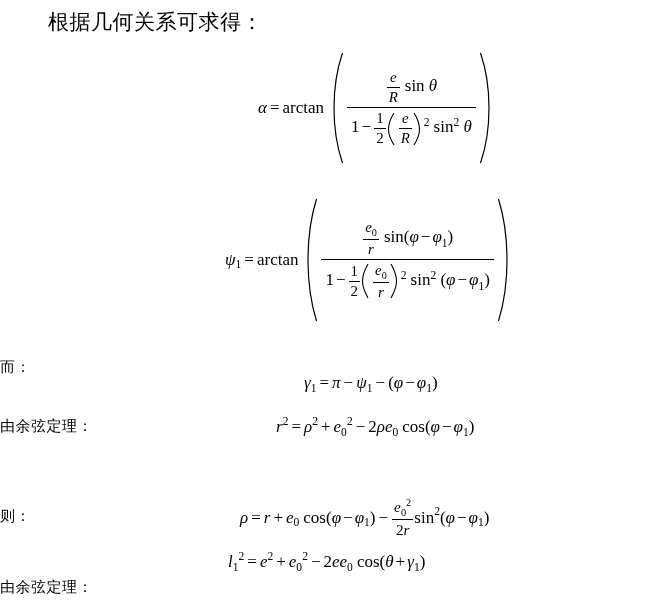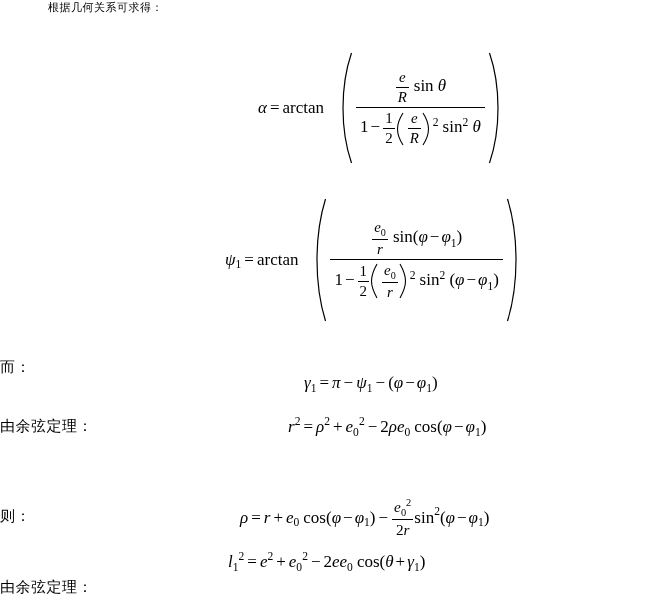--- a/index.html
+++ b/index.html
@@ -16,22 +16,22 @@
     overflow: hidden;
   }
   .page {
     position: relative;
     width: 650px;
     height: 608px;
   }
   .intro {
     position: absolute;
     left: 48px;
-    top: 0px;
-    font-size: 11px;
+    top: 8px;
+    font-size: 21px;
     font-family: "DejaVu Sans", sans-serif;
     letter-spacing: 0.5px;
   }
   .label {
     position: absolute;
     left: 0px;
     font-size: 15px;
     font-family: "DejaVu Sans", sans-serif;
     letter-spacing: 0.5px;
     white-space: nowrap;
@@ -88,21 +88,21 @@
     position: relative;
     width: 11px;
   }
   .paren-svg { display: block; }
   .grp {
     display: inline-flex;
     align-items: center;
     vertical-align: middle;
   }
   .mid { vertical-align: middle; }
-  .arctan { font-style: normal; margin-right: 18px; }
+  .arctan { font-style: normal; margin-right: 9px; }
   .op { margin: 0 3px; }
   .opn { margin: 0 2px; }
 </style>
 </head>
 <body>
 
 <div class="page">
 
   <div class="intro">根据几何关系可求得：</div>
 
@@ -181,21 +181,21 @@
       </span>
     </span>
   </div>
 
   <div class="label" style="top:358px;">而：</div>
   <div class="eq" style="left:304px; top:373px;">
     <span class="it">γ</span><sub class="sb">1</sub><span class="op rm">=</span><span class="it">π</span><span class="op rm">−</span><span class="it">ψ</span><sub class="sb">1</sub><span class="op rm">−</span><span class="rm">(</span><span class="it">φ</span><span class="opn rm">−</span><span class="it">φ</span><sub class="sb">1</sub><span class="rm">)</span>
   </div>
 
   <div class="label" style="top:417px;">由余弦定理：</div>
-  <div class="eq" style="left:288px; top:415px;">
+  <div class="eq" style="left:276px; top:415px;">
     <span class="it">r</span><sup class="ex">2</sup><span class="op rm">=</span><span class="it">ρ</span><sup class="ex">2</sup><span class="op rm">+</span><span class="it">e</span><sub class="sb">0</sub><sup class="ex">2</sup><span class="op rm">−</span><span class="rm">2</span><span class="it">ρe</span><sub class="sb">0</sub><span class="rm" style="margin-left:4px;">cos</span><span class="rm">(</span><span class="it">φ</span><span class="opn rm">−</span><span class="it">φ</span><sub class="sb">1</sub><span class="rm">)</span>
   </div>
 
   <div class="label" style="top:507px;">则：</div>
   <div class="eq" style="left:240px; top:497px;">
     <span class="it mid">ρ</span><span class="op rm mid">=</span><span class="it mid">r</span><span class="op rm mid">+</span><span class="it mid">e</span><sub class="sb">0</sub><span class="rm mid" style="margin-left:4px;">cos</span><span class="rm mid">(</span><span class="it mid">φ</span><span class="opn rm mid">−</span><span class="it mid">φ</span><sub class="sb">1</sub><span class="rm mid">)</span><span class="op rm mid">−</span><span class="sfrac" style="font-size:0.9em;"><span class="num"><span class="it">e</span><sub class="sb">0</sub><sup class="ex">2</sup></span><span class="den"><span class="rm">2</span><span class="it">r</span></span></span><span class="rm mid">sin</span><sup class="ex">2</sup><span class="rm mid">(</span><span class="it mid">φ</span><span class="opn rm mid">−</span><span class="it mid">φ</span><sub class="sb">1</sub><span class="rm mid">)</span>
   </div>
 
   <div class="label" style="top:578px;">由余弦定理：</div>
   <div class="eq" style="left:228px; top:550px;">

